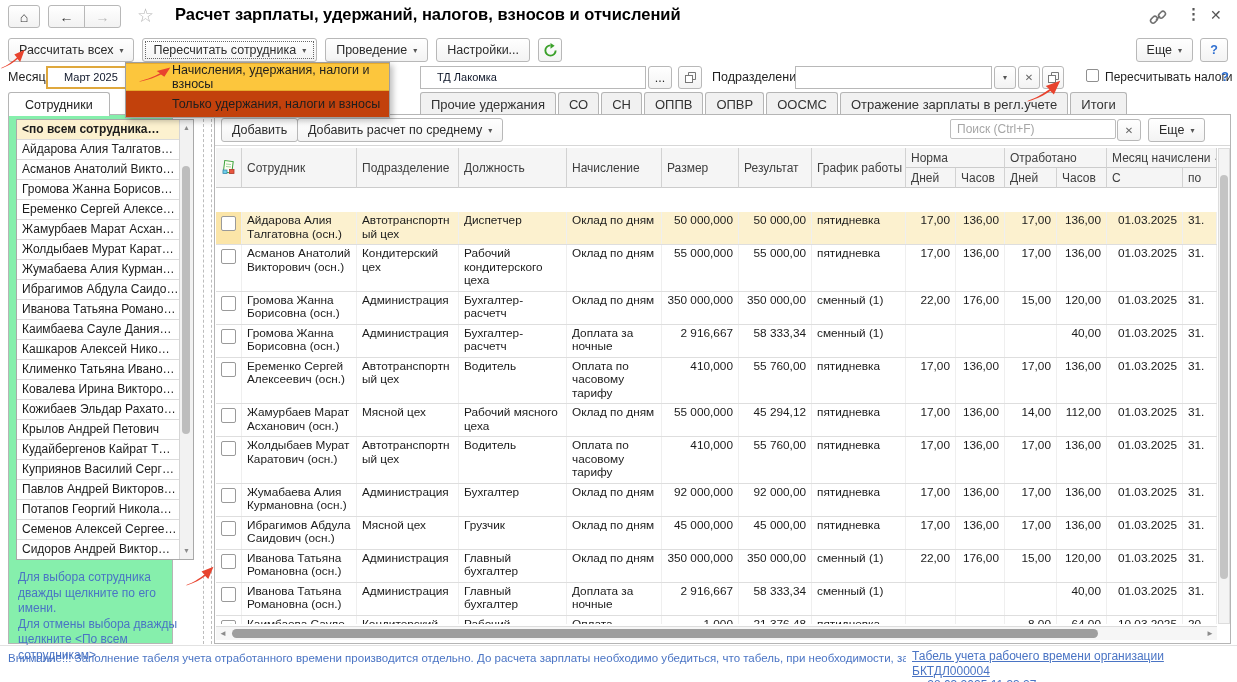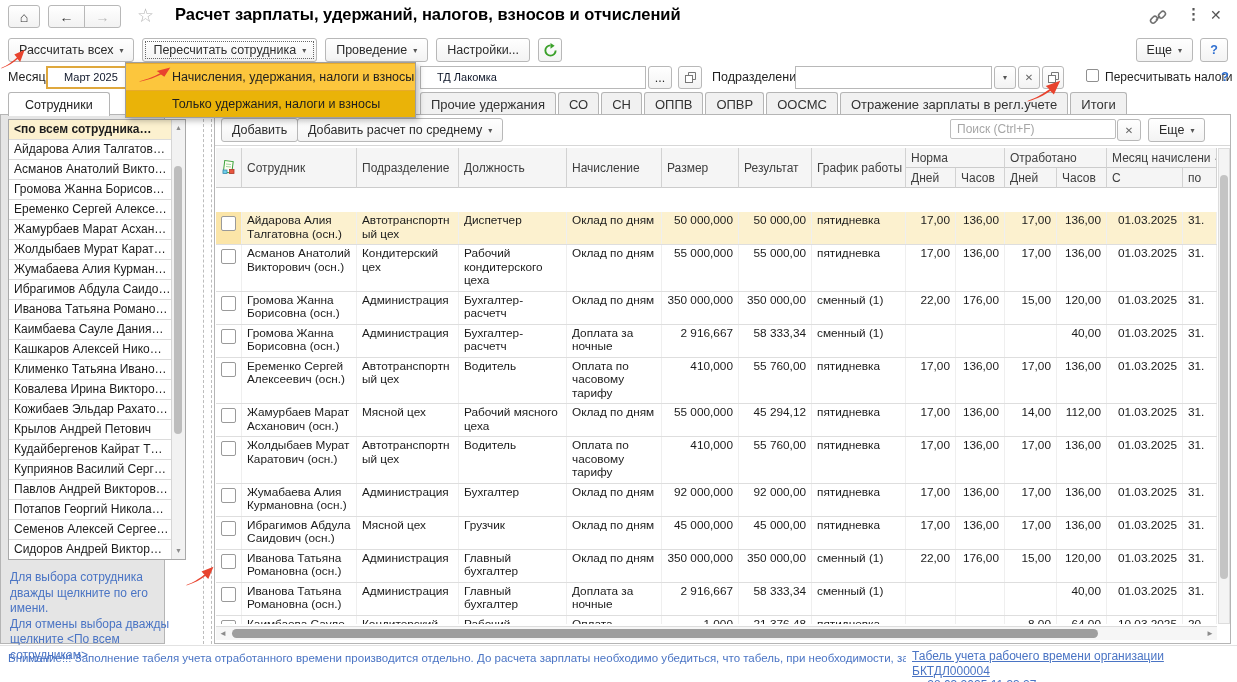--- a/index.html
+++ b/index.html
@@ -37,21 +37,21 @@
   .cb-box{width:13px;height:13px;background:#fff;border:1px solid #8f8f8f;border-radius:2px;}
   .qmark{color:#2f6fd0;font-weight:bold;font-size:13px;}
   
   .ltab{position:absolute;left:8px;top:92px;height:23px;padding:0 16px;background:#fff;
         border:1px solid #b5b5b5;border-bottom:none;border-radius:3px 3px 0 0;display:flex;
         align-items:center;font-size:12.5px;z-index:6;}
   .mtabs{position:absolute;left:420px;top:92px;display:flex;gap:2px;align-items:flex-end;}
   .mtab{height:22px;padding:0 10px;background:#f1f1f1;border:1px solid #b5b5b5;border-bottom:none;
         border-radius:3px 3px 0 0;display:flex;align-items:center;font-size:13px;color:#333;white-space:nowrap;}
   
-  .left-frame{left:0;top:114px;width:165px;height:530px;border:1px solid #b5b5b5;background:#e5e5e5;}
+  .left-frame{left:8px;top:114px;width:165px;height:530px;border:1px solid #b5b5b5;background:#86efac;}
   .splitter{left:203px;top:114px;width:9px;height:530px;border-left:1px dashed #bdbdbd;border-right:1px dashed #bdbdbd;}
   .main-frame{left:214px;top:114px;width:1017px;height:530px;border:1px solid #b5b5b5;background:#fff;}
   
   .emp-box{left:7px;top:4px;width:178px;height:441px;border:1px solid #a9a9a9;overflow:hidden;background:#fff;}
   .emp-item{height:19px;line-height:18px;padding:0 5px;margin-right:13px;border-bottom:1px solid #dcdcdc;
             white-space:nowrap;overflow:hidden;font-size:12px;color:#1c1c1c;cursor:pointer;}
   .emp-all{background:var(--selection-cream,#fcf1cf);font-weight:bold;}
   .emp-scroll{position:absolute;right:0;top:0;width:13px;height:439px;background:#f2f2f2;border-left:1px solid #d5d5d5;}
   .emp-thumb{position:absolute;left:2px;top:46px;width:8px;height:268px;background:#bdbdbd;border-radius:4px;}
   .scr-arr{position:absolute;left:0;width:13px;text-align:center;font-size:7px;color:#8b8b8b;line-height:14px;}
@@ -85,21 +85,21 @@
       line-height:12px;text-align:center;color:#17a62c;font-weight:bold;}
   .rsel{background:var(--selection-cream,#fcf1cf);margin-top:24px;}
   .rsel .c-sel{background:#fbe5a8;}
   
   .vscroll{left:1003px;top:33px;width:12px;height:476px;background:#f4f4f4;border:1px solid #ddd;}
   .vthumb{position:absolute;left:1px;top:26px;width:8px;height:404px;background:#c4c4c4;border-radius:4px;}
   .hscroll{left:1px;top:511px;width:1001px;height:14px;background:#f6f6f6;border-top:1px solid #ddd;}
   .hthumb{position:absolute;left:16px;top:2px;width:866px;height:9px;background:#9e9e9e;border-radius:5px;}
   .h-arr{position:absolute;top:1px;font-size:8px;color:#8b8b8b;line-height:12px;}
   
-  .menu{left:125px;top:62px;width:291px;background:#eab308;border:1px solid #9f9f9f;
+  .menu{left:125px;top:62px;width:265px;background:#c2410c;border:1px solid #9f9f9f;
         box-shadow:3px 3px 6px rgba(0,0,0,.25);z-index:40;}
   .menu-item{height:26px;display:flex;align-items:center;padding-left:46px;font-size:12.5px;color:#1e1e1e;cursor:pointer;}
   .menu-item.hl{background:var(--accent-yellow,#fcc63d);border-top:1px solid #e7ab2b;border-bottom:1px solid #e7ab2b;}
   
   .footer-sep{left:0;top:645px;width:1237px;border-top:1px solid #e2e2e2;}
   .warning{left:8px;top:652px;width:898px;color:var(--link-blue,#4a74c4);font-size:11.5px;white-space:nowrap;overflow:hidden;}
   .tlink{left:912px;top:649px;width:315px;color:var(--link-blue,#4a74c4);font-size:12px;line-height:14.5px;
          text-decoration:underline;cursor:pointer;}
   
   .arrow{position:absolute;z-index:60;}

